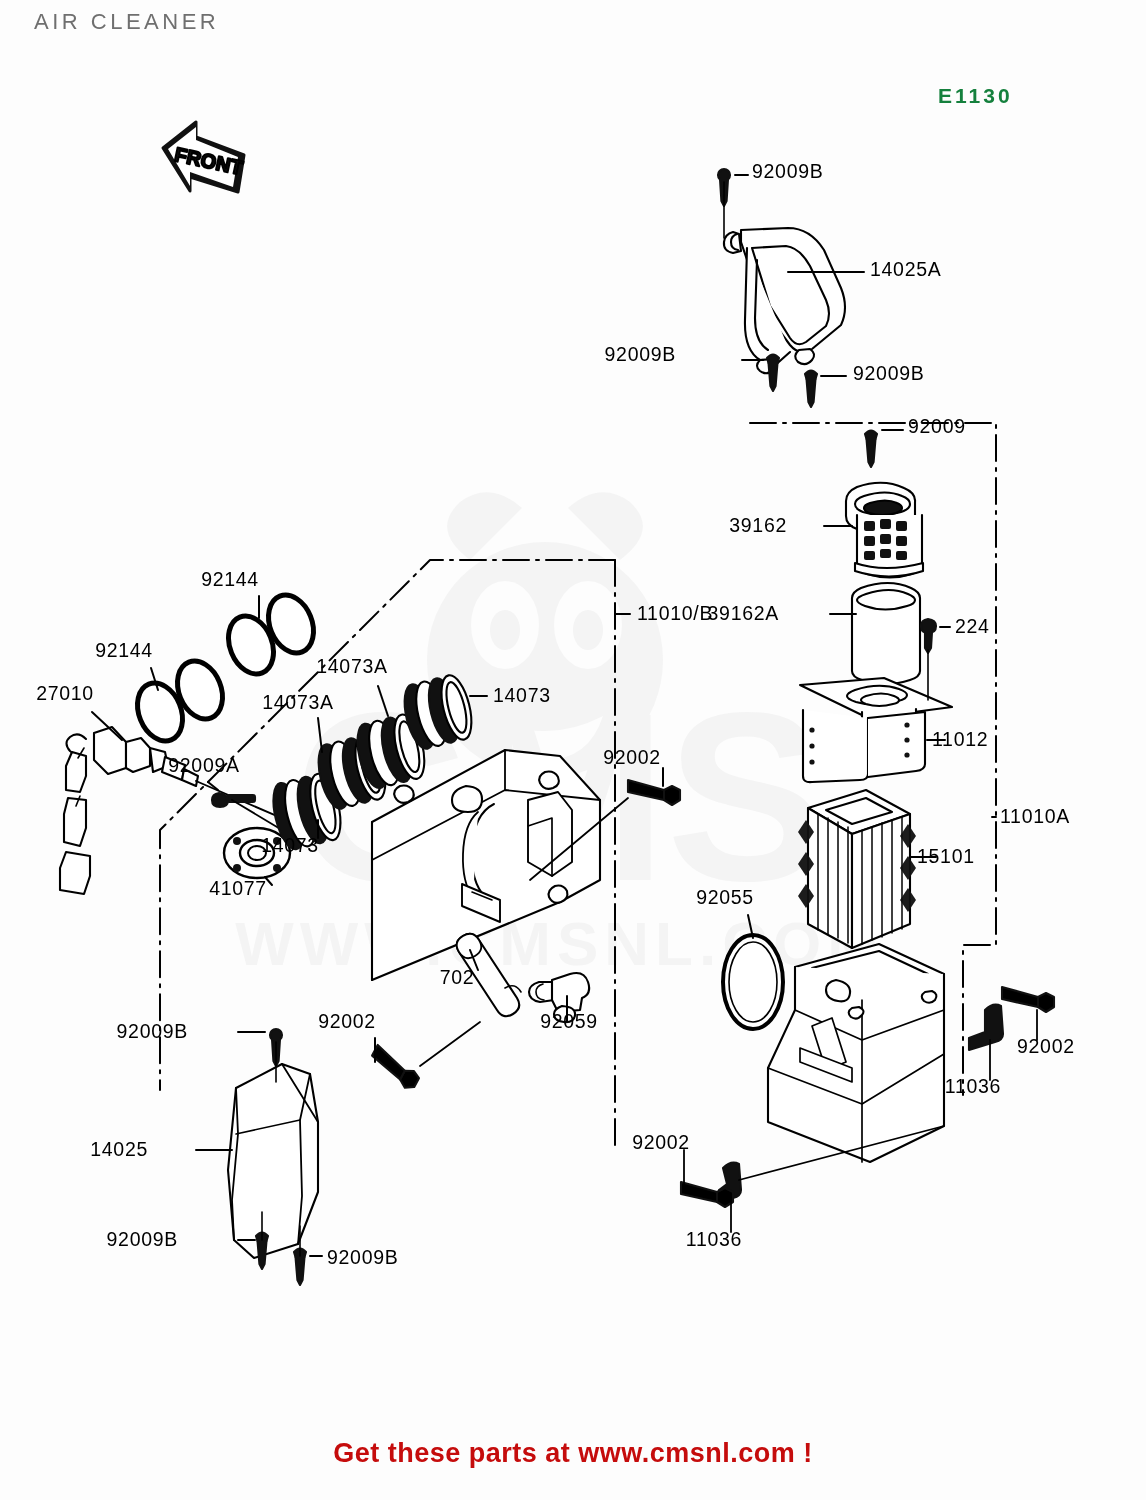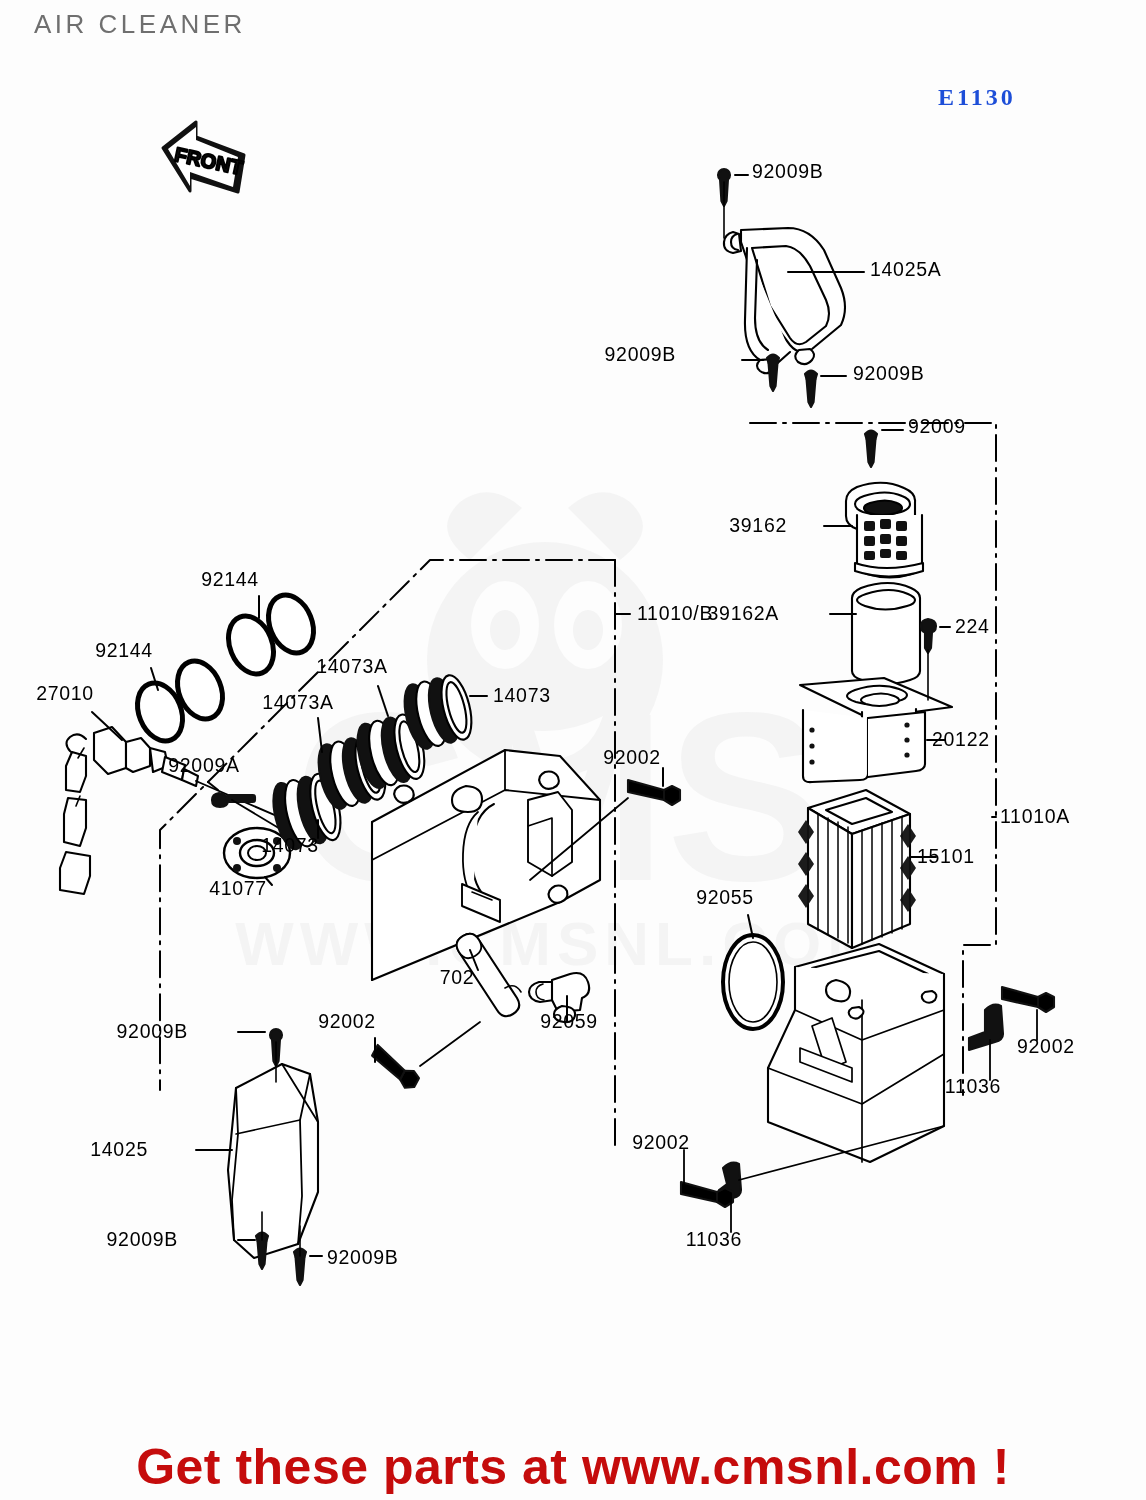--- a/index.html
+++ b/index.html
@@ -7,35 +7,34 @@
   body{
     width:1146px;height:1500px;position:relative;overflow:hidden;
     font-family:"Liberation Sans","DejaVu Sans",sans-serif;
     background:#fdfdfd;
   }
   #sheet{position:absolute;inset:0;}
 
   
   .page-title{
     position:absolute;left:34px;top:9px;
-    font-size:26px;letter-spacing:3.5px;color:#6f6f6f;
+    font-size:22px;letter-spacing:3.5px;color:#6f6f6f;
     font-weight:400;white-space:nowrap;
   }
   .fig-code{
     position:absolute;left:938px;top:84px;
-    font-size:24px;letter-spacing:3px;color:#1d4ed8;font-weight:700;
+    font-size:21px;letter-spacing:3px;color:#15803d;font-weight:700;
     white-space:nowrap;
-    font-family:Liberation Serif, serif;
   }
 
   
   .footer{
     position:absolute;left:0;right:0;top:1438px;
     text-align:center;color:#c50c0c;
-    font-size:50px;font-weight:700;letter-spacing:.5px;
+    font-size:27px;font-weight:700;letter-spacing:.5px;
     font-family:"Liberation Sans","DejaVu Sans",sans-serif;
   }
 
   
   .lbl{
     position:absolute;font-size:19.5px;font-weight:400;color:#000;
     letter-spacing:.7px;white-space:nowrap;line-height:1;
     font-family:"Liberation Sans","DejaVu Sans",sans-serif;
   }
 
@@ -416,21 +415,21 @@
 
   <div class="lbl" style="left:752px;top:172px;transform:translateY(-50%);">92009B</div>
   <div class="lbl" style="left:870px;top:270px;transform:translateY(-50%);">14025A</div>
   <div class="lbl" style="left:676px;top:355px;transform:translate(-100%,-50%);">92009B</div>
   <div class="lbl" style="left:853px;top:374px;transform:translateY(-50%);">92009B</div>
 
   <div class="lbl" style="left:908px;top:427px;transform:translateY(-50%);">92009</div>
   <div class="lbl" style="left:787px;top:526px;transform:translate(-100%,-50%);">39162</div>
   <div class="lbl" style="left:779px;top:614px;transform:translate(-100%,-50%);">39162A</div>
   <div class="lbl" style="left:955px;top:627px;transform:translateY(-50%);">224</div>
-  <div class="lbl" style="left:932px;top:740px;transform:translateY(-50%);">20122</div>
+  <div class="lbl" style="left:932px;top:740px;transform:translateY(-50%);">11012</div>
   <div class="lbl" style="left:917px;top:857px;transform:translateY(-50%);">15101</div>
   <div class="lbl" style="left:1000px;top:817px;transform:translateY(-50%);">11010A</div>
   <div class="lbl" style="left:637px;top:614px;transform:translateY(-50%);">11010/B</div>
 
   <div class="lbl" style="left:725px;top:898px;transform:translate(-50%,-50%);text-align:center;">92055</div>
   <div class="lbl" style="left:1017px;top:1047px;transform:translateY(-50%);">92002</div>
   <div class="lbl" style="left:973px;top:1087px;transform:translate(-50%,-50%);">11036</div>
   <div class="lbl" style="left:661px;top:1143px;transform:translate(-50%,-50%);">92002</div>
   <div class="lbl" style="left:714px;top:1240px;transform:translate(-50%,-50%);">11036</div>
 

